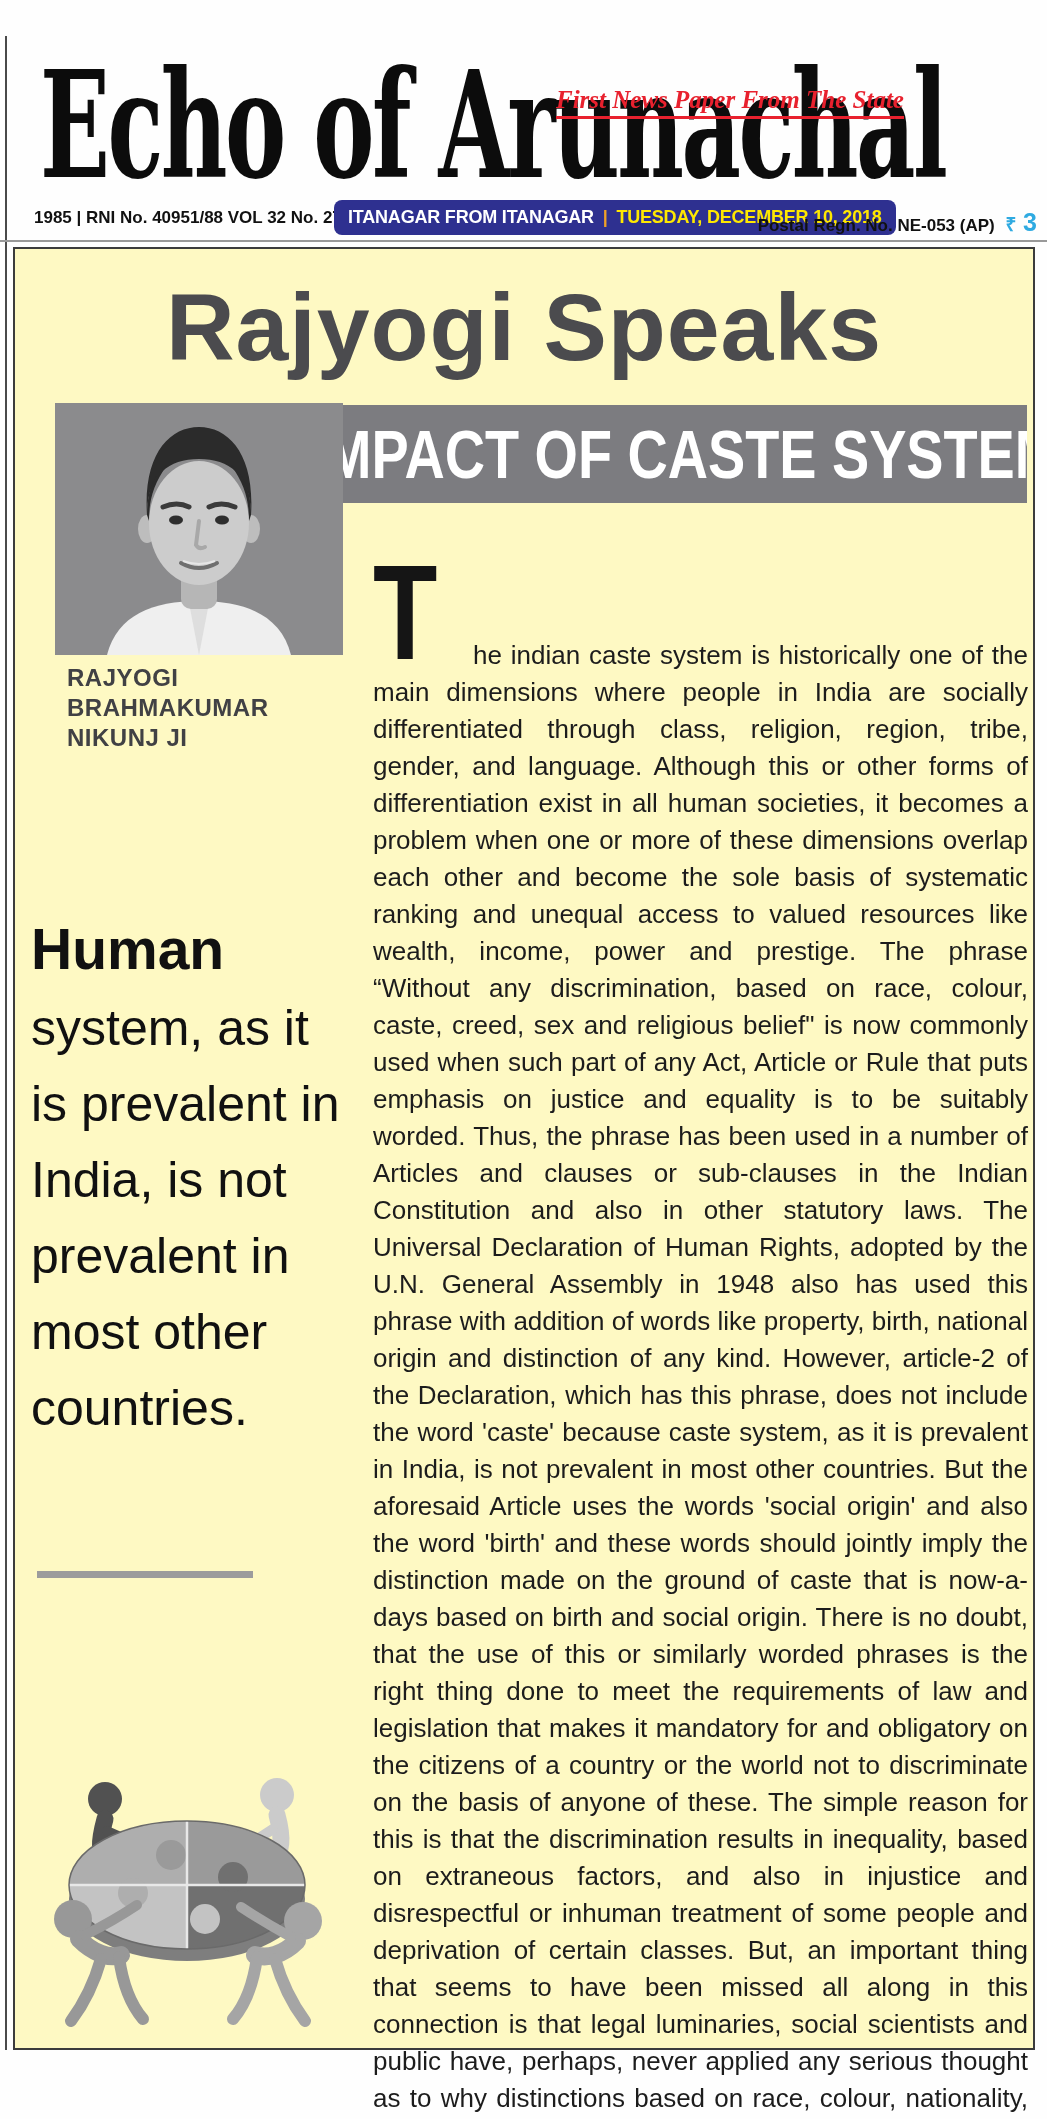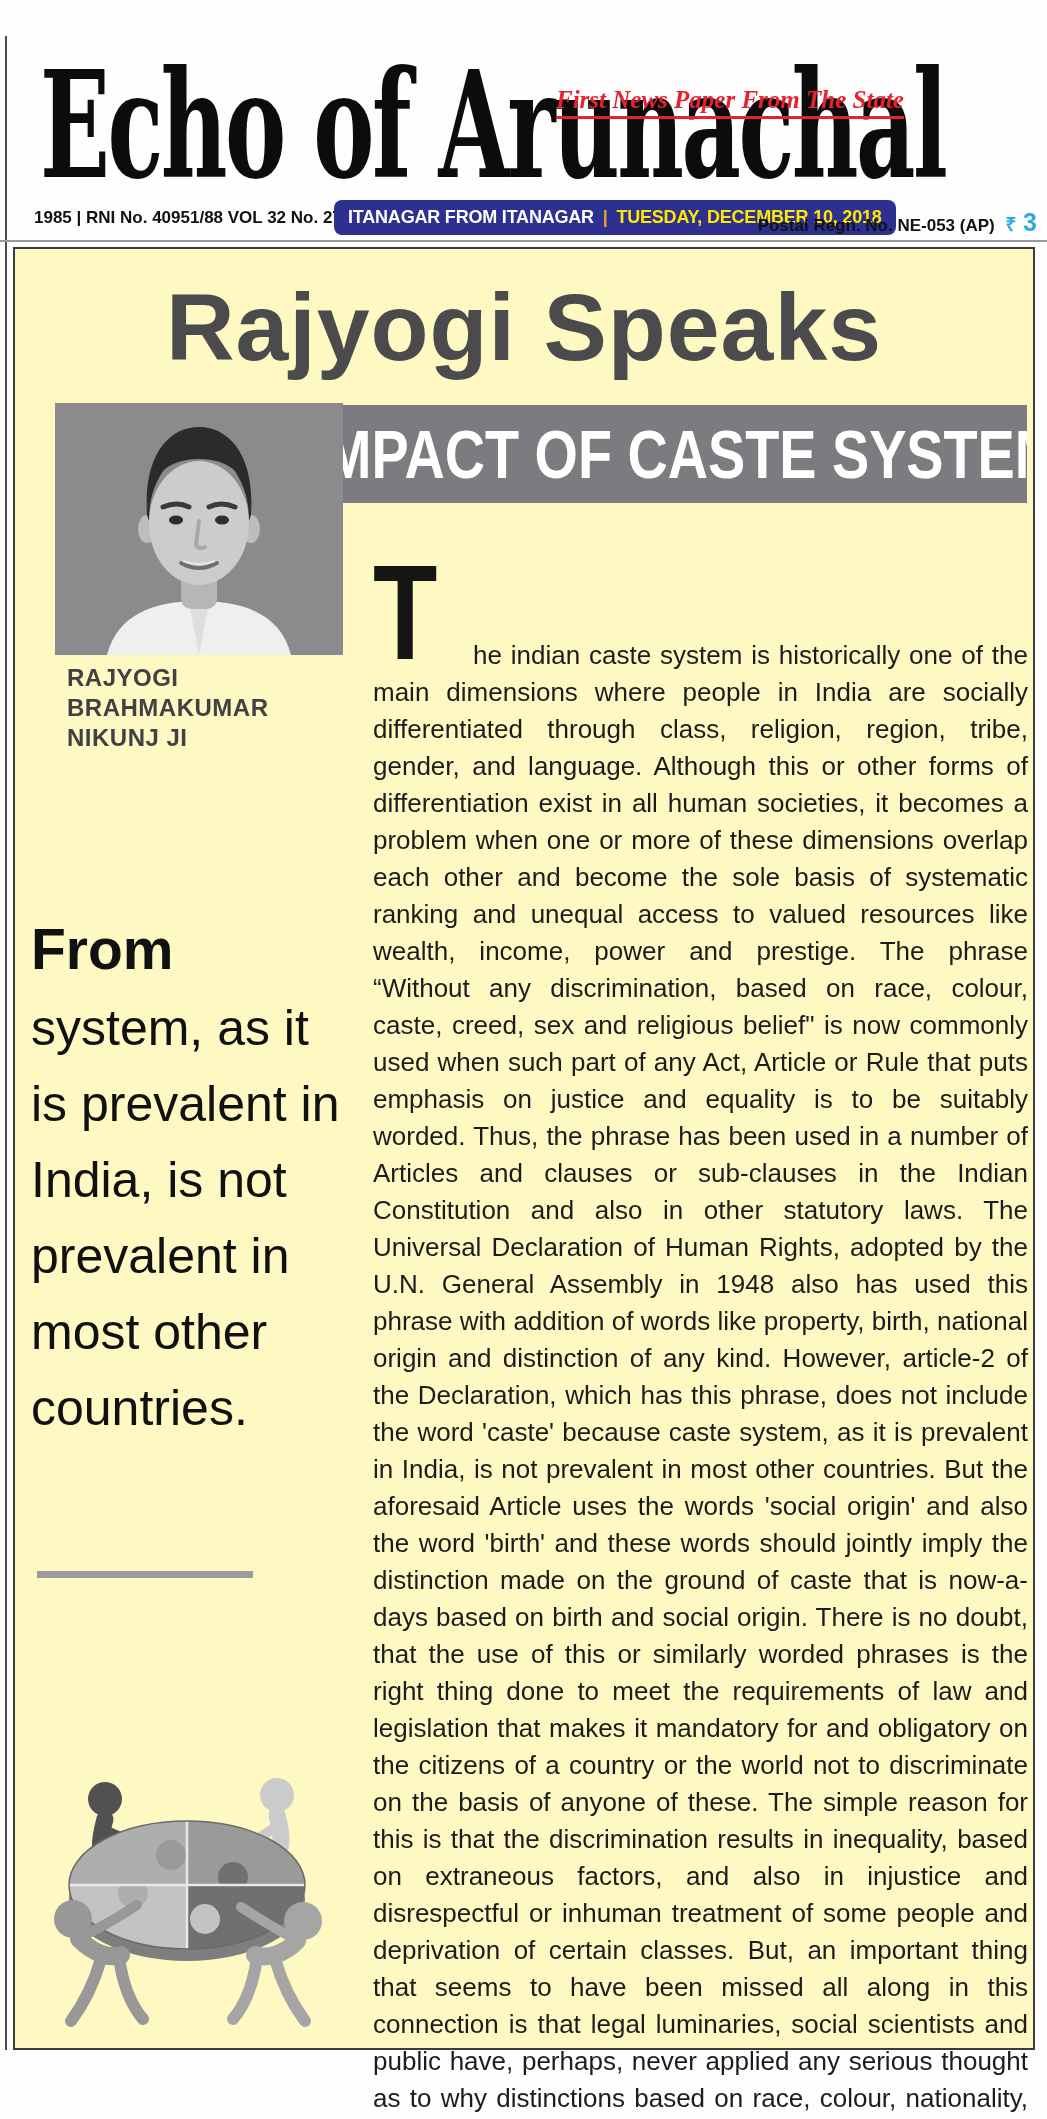--- a/index.html
+++ b/index.html
@@ -128,21 +128,21 @@
     </div>
 
     <div class="right-col">
       <p class="body">
         <span class="dropcap">T</span><span>he indian caste system is historically one of the main dimensions where people in India are socially differentiated through class, religion, region, tribe, gender, and language. Although this or other forms of differentiation exist in all human societies, it becomes a problem when one or more of these dimensions overlap each other and become the sole basis of systematic ranking and unequal access to valued resources like wealth, income, power and prestige. The phrase “Without any discrimination, based on race, colour, caste, creed, sex and religious belief" is now commonly used when such part of any Act, Article or Rule that puts emphasis on justice and equality is to be suitably worded. Thus, the phrase has been used in a number of Articles and clauses or sub-clauses in the Indian Constitution and also in other statutory laws. The Universal Declaration of Human Rights, adopted by the U.N. General Assembly in 1948 also has used this phrase with addition of words like property, birth, national origin and distinction of any kind. However, article-2 of the Declaration, which has this phrase, does not include the word 'caste' because caste system, as it is prevalent in India, is not prevalent in most other countries. But the aforesaid Article uses the words 'social origin' and also the word 'birth' and these words should jointly imply the distinction made on the ground of caste that is now-a-days based on birth and social origin. There is no doubt, that the use of this or similarly worded phrases is the right thing done to meet the requirements of law and legislation that makes it mandatory for and obligatory on the citizens of a country or the world not to discriminate on the basis of anyone of these. The simple reason for this is that the discrimination results in inequality, based on extraneous factors, and also in injustice and disrespectful or inhuman treatment of some people and deprivation of certain classes. But, an important thing that seems to have been missed all along in this connection is that legal luminaries, social scientists and public have, perhaps, never applied any serious thought as to why distinctions based on race, colour, nationality, language, gender, etc., are sought to be set aside when these distinctions really exist and qualify or disqualify a person or certain worldly roles. Also, why is discrimination, based on anyone of these, considered as an obstacle to justice or road block to equality? </span>
       </p>
 
     </div>
 
     <div class="pull-quote">
-      <span class="pq-lead">From</span>
+      <span class="pq-lead">Human</span>
       <span>system, as it is prevalent in India, is not prevalent in most other countries.</span>
     </div>
     <div class="pq-rule"></div>
 
     <svg class="illustration" width="332" height="340" viewBox="0 0 332 340">
 
       <g stroke="#515151" fill="#515151">
         <circle cx="84" cy="92" r="17" stroke="none"></circle>
         <path d="M84,112 C78,134 76,148 90,158" stroke-width="17" fill="none" stroke-linecap="round"></path>
         <path d="M86,124 C100,130 112,136 122,142" stroke-width="10" fill="none" stroke-linecap="round"></path>

